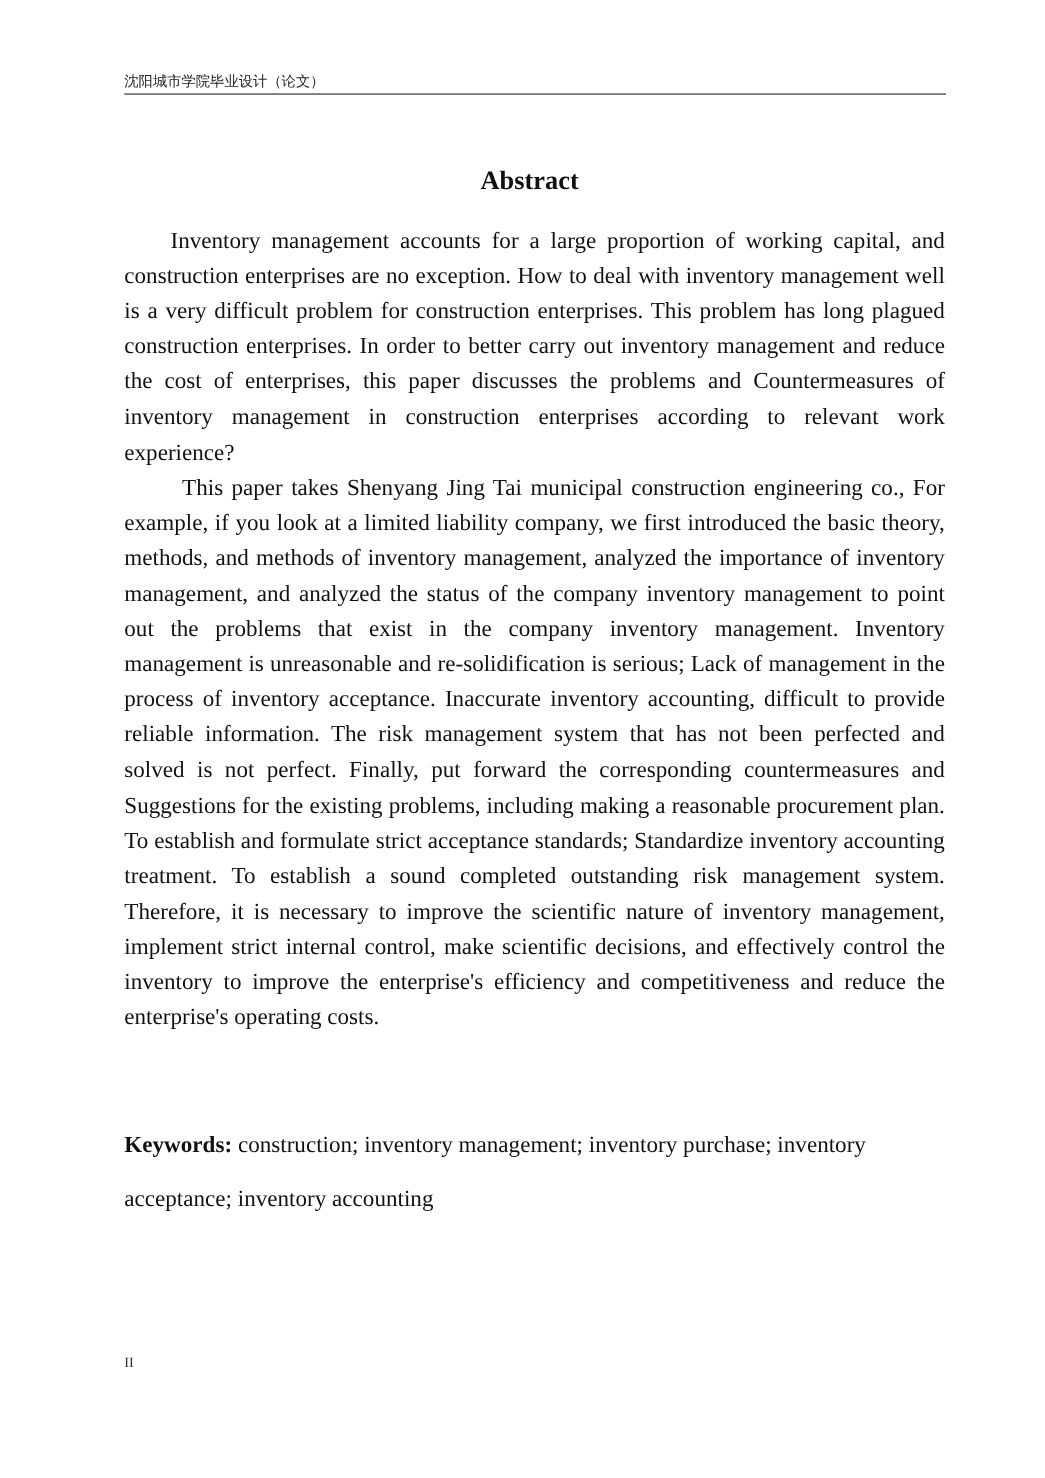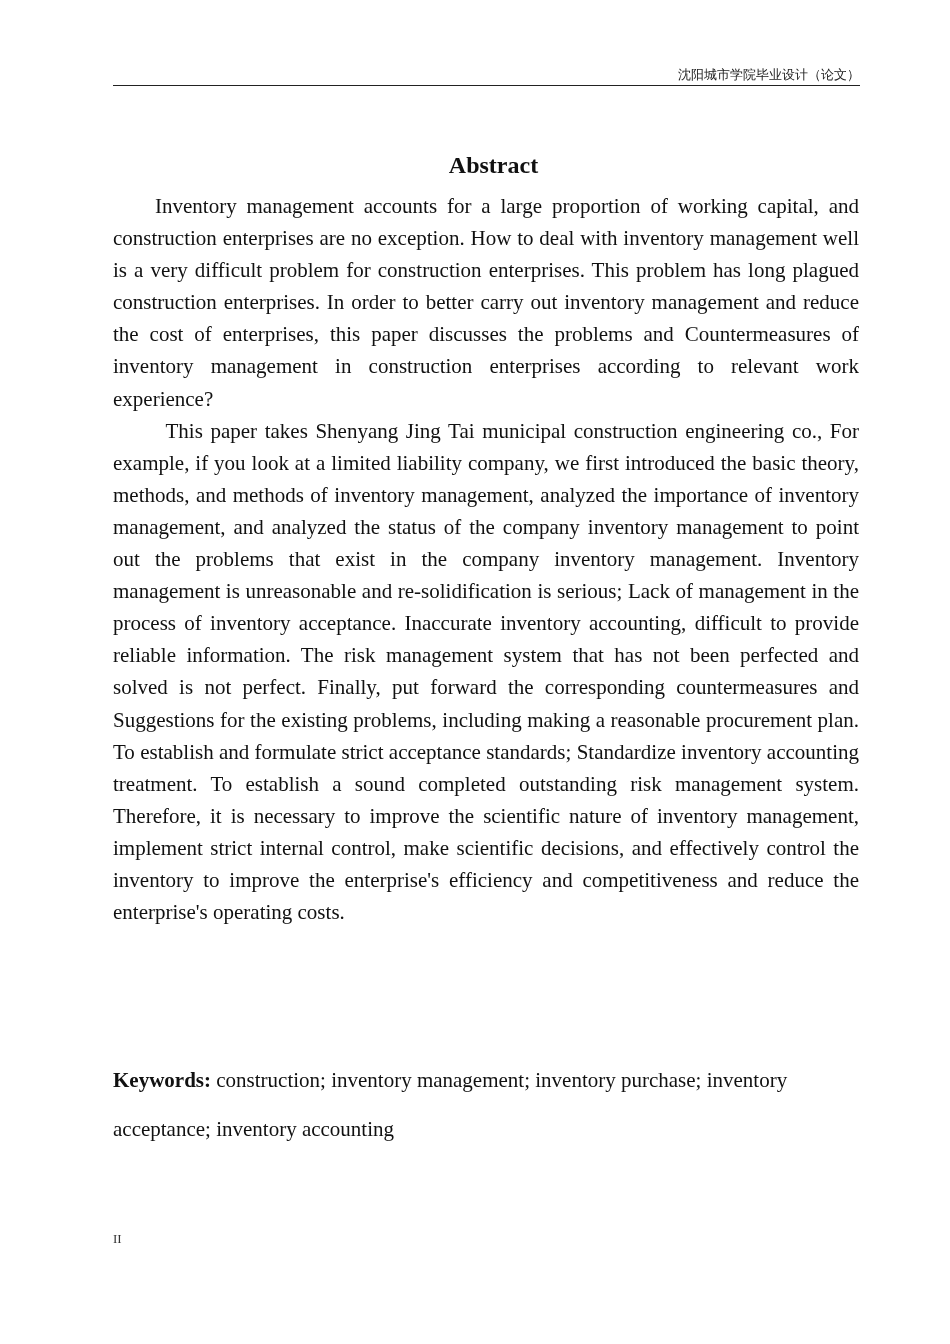--- a/index.html
+++ b/index.html
@@ -13,66 +13,66 @@
       position: relative;
       overflow: hidden;
       font-family: "Liberation Serif", "DejaVu Serif", serif;
       color: #111111;
     }
     .page-header {
       position: absolute;
       left: 113px;
       top: 66px;
       width: 747px;
-      text-align: right;
+      text-align: left;
       font-size: 13px;
       line-height: 18px;
       color: #222;
       font-family: "DejaVu Serif", "Liberation Serif", serif;
     }
     .header-rule {
       position: absolute;
       left: 113px;
       top: 85px;
       width: 747px;
       height: 0;
       border-top: 1.5px solid #222;
     }
     .title {
       position: absolute;
-      left: 120px;
+      left: 108px;
       top: 148px;
       width: 747px;
       text-align: center;
       font-size: 24px;
       font-weight: bold;
       line-height: 34px;
       margin: 0;
     }
     .body-text {
       position: absolute;
       left: 113px;
-      top: 190px;
+      top: 202px;
       width: 746px;
       font-size: 21px;
       line-height: 32.1px;
     }
     .body-text p {
       margin: 0;
       text-align: justify;
       text-indent: 2em;
       hyphens: manual;
     }
     .body-text p.p2 {
       text-indent: 2.5em;
     }
     .keywords {
       position: absolute;
       left: 113px;
-      top: 1056px;
+      top: 1016px;
       width: 746px;
       font-size: 21px;
       line-height: 49px;
       text-align: left;
     }
     .keywords .kw-label {
       font-weight: bold;
     }
     .page-number {
       position: absolute;

